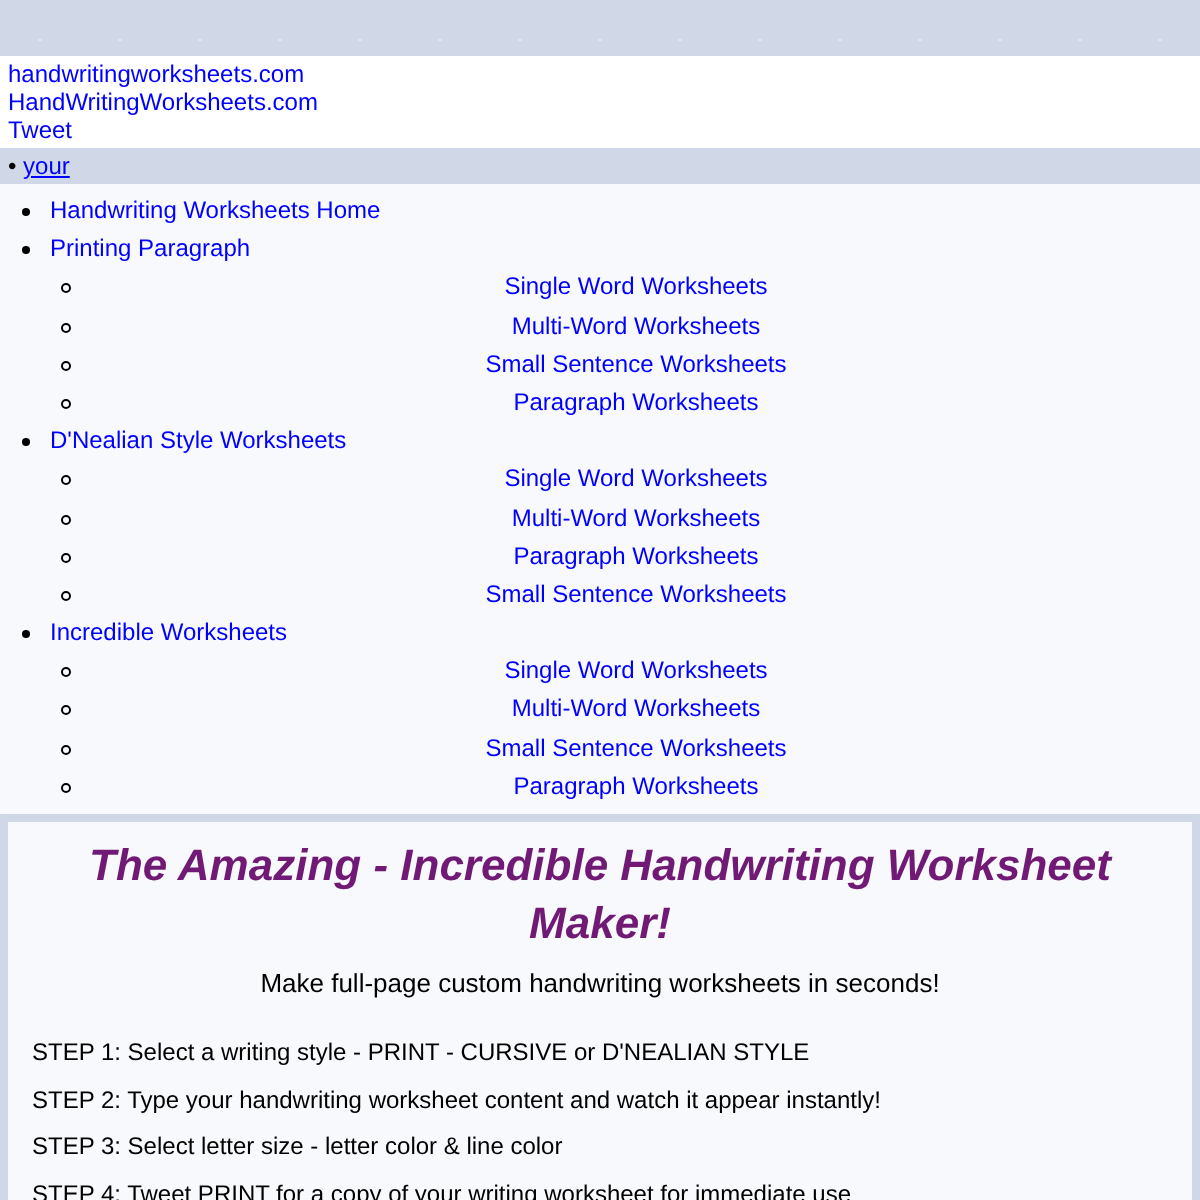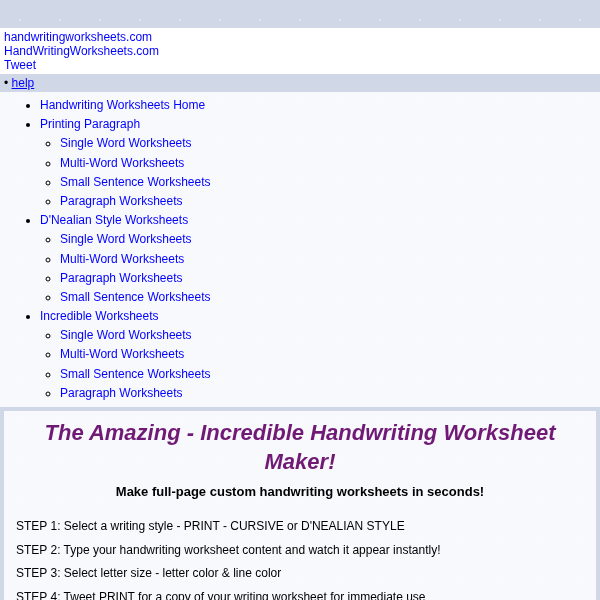--- a/index.html
+++ b/index.html
@@ -17,45 +17,45 @@
       background: #fff;
       padding: 2px 4px;
       font-size: 12px;
       margin-top: 28px;
     }
     .top-bar a { color: #00f; text-decoration: none; font-size: 12px; }
     .help-link { padding: 2px 4px; font-size: 12px; }
     .help-link a { color: #00f; }
     .nav-section {
       background: rgba(255,255,255,0.85);
-      padding: 4px 24px;
+      padding: 4px 9px;
       font-size: 12px;
       line-height: 1.6;
     }
     .nav-section ul { list-style: disc; padding-left: 16px; }
-    .nav-section ul ul { list-style: circle; padding-left: 20px; }
+    .nav-section ul ul { list-style: circle; padding-left: 20px; text-align: center; }
     .nav-section a { color: #00f; text-decoration: none; }
     .nav-section li { margin: 0; }
     .main-content {
       background: rgba(255,255,255,0.85);
       margin: 4px;
       padding: 8px 12px;
     }
     .main-title {
       text-align: center;
       color: #701a75;
       font-size: 22px;
       font-weight: bold;
       font-style: italic;
       line-height: 1.3;
       margin-bottom: 8px;
     }
     .subtitle {
       text-align: center;
-      font-weight: bold;
+      font-weight: normal;
       font-size: 13px;
       margin-bottom: 10px;
     }
     .steps {
       margin-bottom: 10px;
       font-size: 12px;
       line-height: 1.8;
       margin-top: 17px;
     }
     .steps div { margin: 2px 0; }
@@ -82,21 +82,21 @@
 
 <div class="top-bar">
   <a href="#">handwritingworksheets.com</a>
   <br>
   <a href="#">HandWritingWorksheets.com</a>
   <br>
   <a href="#">Tweet</a>
 </div>
 
 <div class="help-link">
-  • <a href="#">help</a>
+  • <a href="#">your</a>
 </div>
 
 <div class="nav-section">
   <ul>
     <li><a href="#">Handwriting Worksheets Home</a></li>
     <li><a href="#">Printing Paragraph</a>
       <ul>
         <li><a href="#">Single Word Worksheets</a></li>
         <li><a href="#">Multi-Word Worksheets</a></li>
         <li><a href="#">Small Sentence Worksheets</a></li>

